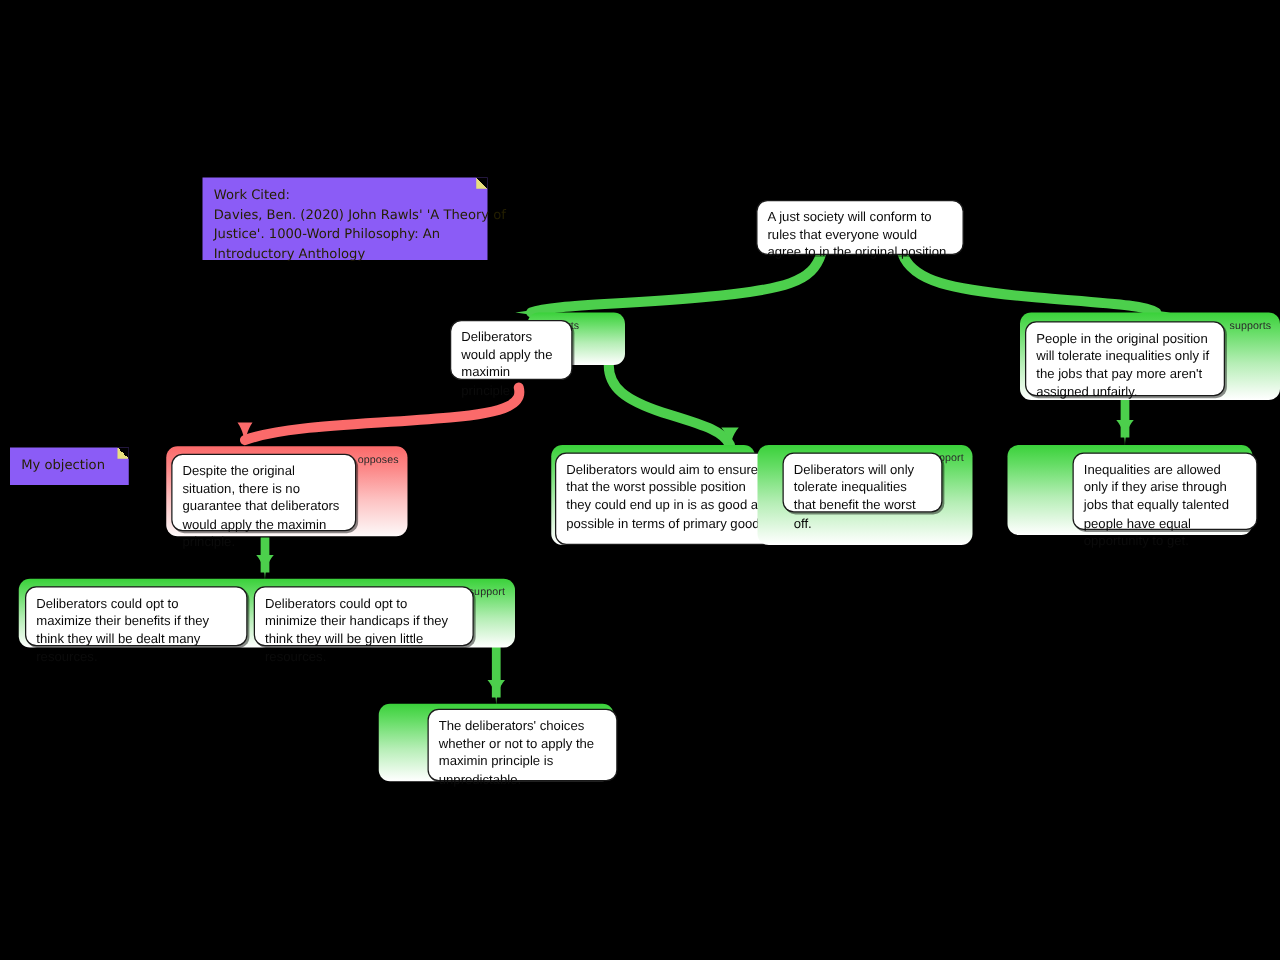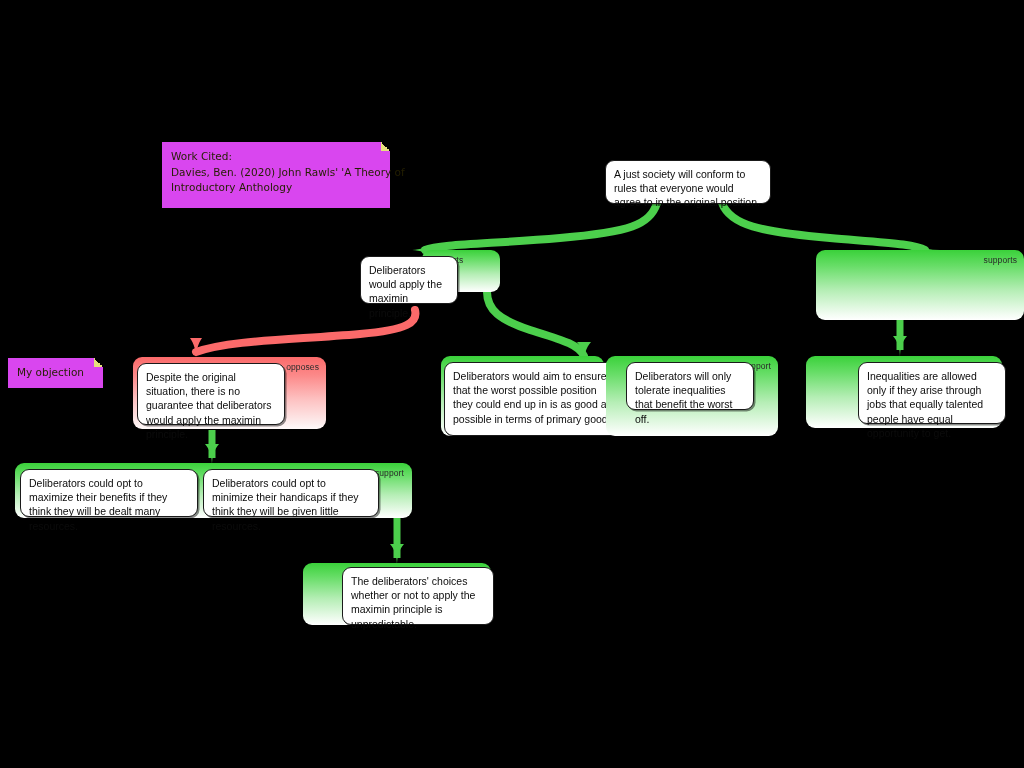--- a/index.html
+++ b/index.html
@@ -56,21 +56,21 @@
     color: #0b0b0b;
     font-family: "Liberation Sans", sans-serif;
     box-shadow: 1.5px 1.5px 0 rgba(0,0,0,0.45);
   }
   .claim.root {
     box-shadow: 1.5px 1.5px 0 rgba(0,0,0,0.35);
   }
   
   .note {
     position: absolute;
-    background: #d946ef;
+    background: #8b5cf6;
     box-sizing: border-box;
     padding: 7px 10px 7px 9px;
     font-family: "DejaVu Sans", sans-serif;
     font-size: 10.5px;
     line-height: 15.5px;
     color: #241f00;
     box-shadow: 1.5px 1.5px 0 rgba(0,0,0,0.5);
   }
   .note .fold {
     position: absolute;
@@ -112,38 +112,40 @@
 
     <path d="M 397,500 L 397,558" stroke="#4ccf4c" stroke-width="7" fill="none"></path>
     <path d="M 397,566 C 397,556 399,550 404,544 L 390,544 C 395,550 397,556 397,566 Z" fill="#4ccf4c"></path>
     <path d="M 389,496 L 405,496" stroke="#4ccf4c" stroke-width="4" fill="none"></path>
   </svg>
 
   <div class="note" style="left:162px; top:142px; width:228px; height:66px;">
     <span class="fold"></span>
     <span class="note-line">Work Cited:</span>
     <span class="note-line">Davies, Ben. (2020) John Rawls' 'A Theory of</span>
+    <span class="note-line">Justice'. 1000-Word Philosophy: An</span>
     <span class="note-line">Introductory Anthology</span>
   </div>
 
   <div class="note" style="left:8px; top:358px; width:95px; height:30px; display:flex; align-items:center; justify-content:flex-start;">
     <span class="fold"></span>
     <span class="note-line">My objection</span>
   </div>
 
   <div class="claim root" style="left:605px; top:160px; width:166px; height:44px;">A just society will conform to rules that everyone would agree to in the original position.</div>
 
   <div class="group" style="left:422px; top:250px; width:78px; height:42px;">
     <span class="group-label" style="left:8px;">supports</span>
   </div>
   <div class="claim" style="left:360px; top:256px; width:98px; height:48px;">Deliberators would apply the maximin principle.</div>
 
   <div class="group" style="left:816px; top:250px; width:208px; height:70px;">
     <span class="group-label" style="right:7px;">supports</span>
   </div>
+  <div class="claim" style="left:820px; top:257px; width:160px; height:60px;">People in the original position will tolerate inequalities only if the jobs that pay more aren't assigned unfairly.</div>
 
   <div class="group opposes" style="left:133px; top:357px; width:193px; height:72px;">
     <span class="group-label" style="right:7px;">opposes</span>
   </div>
   <div class="claim" style="left:137px; top:363px; width:148px; height:62px;">Despite the original situation, there is no guarantee that deliberators would apply the maximin principle.</div>
 
   <div class="group" style="left:441px; top:356px; width:163px; height:80px;">
     
   </div>
   <div class="claim" style="left:444px; top:362px; width:184px; height:74px;">Deliberators would aim to ensure that the worst possible position they could end up in is as good as possible in terms of primary goods.</div>

